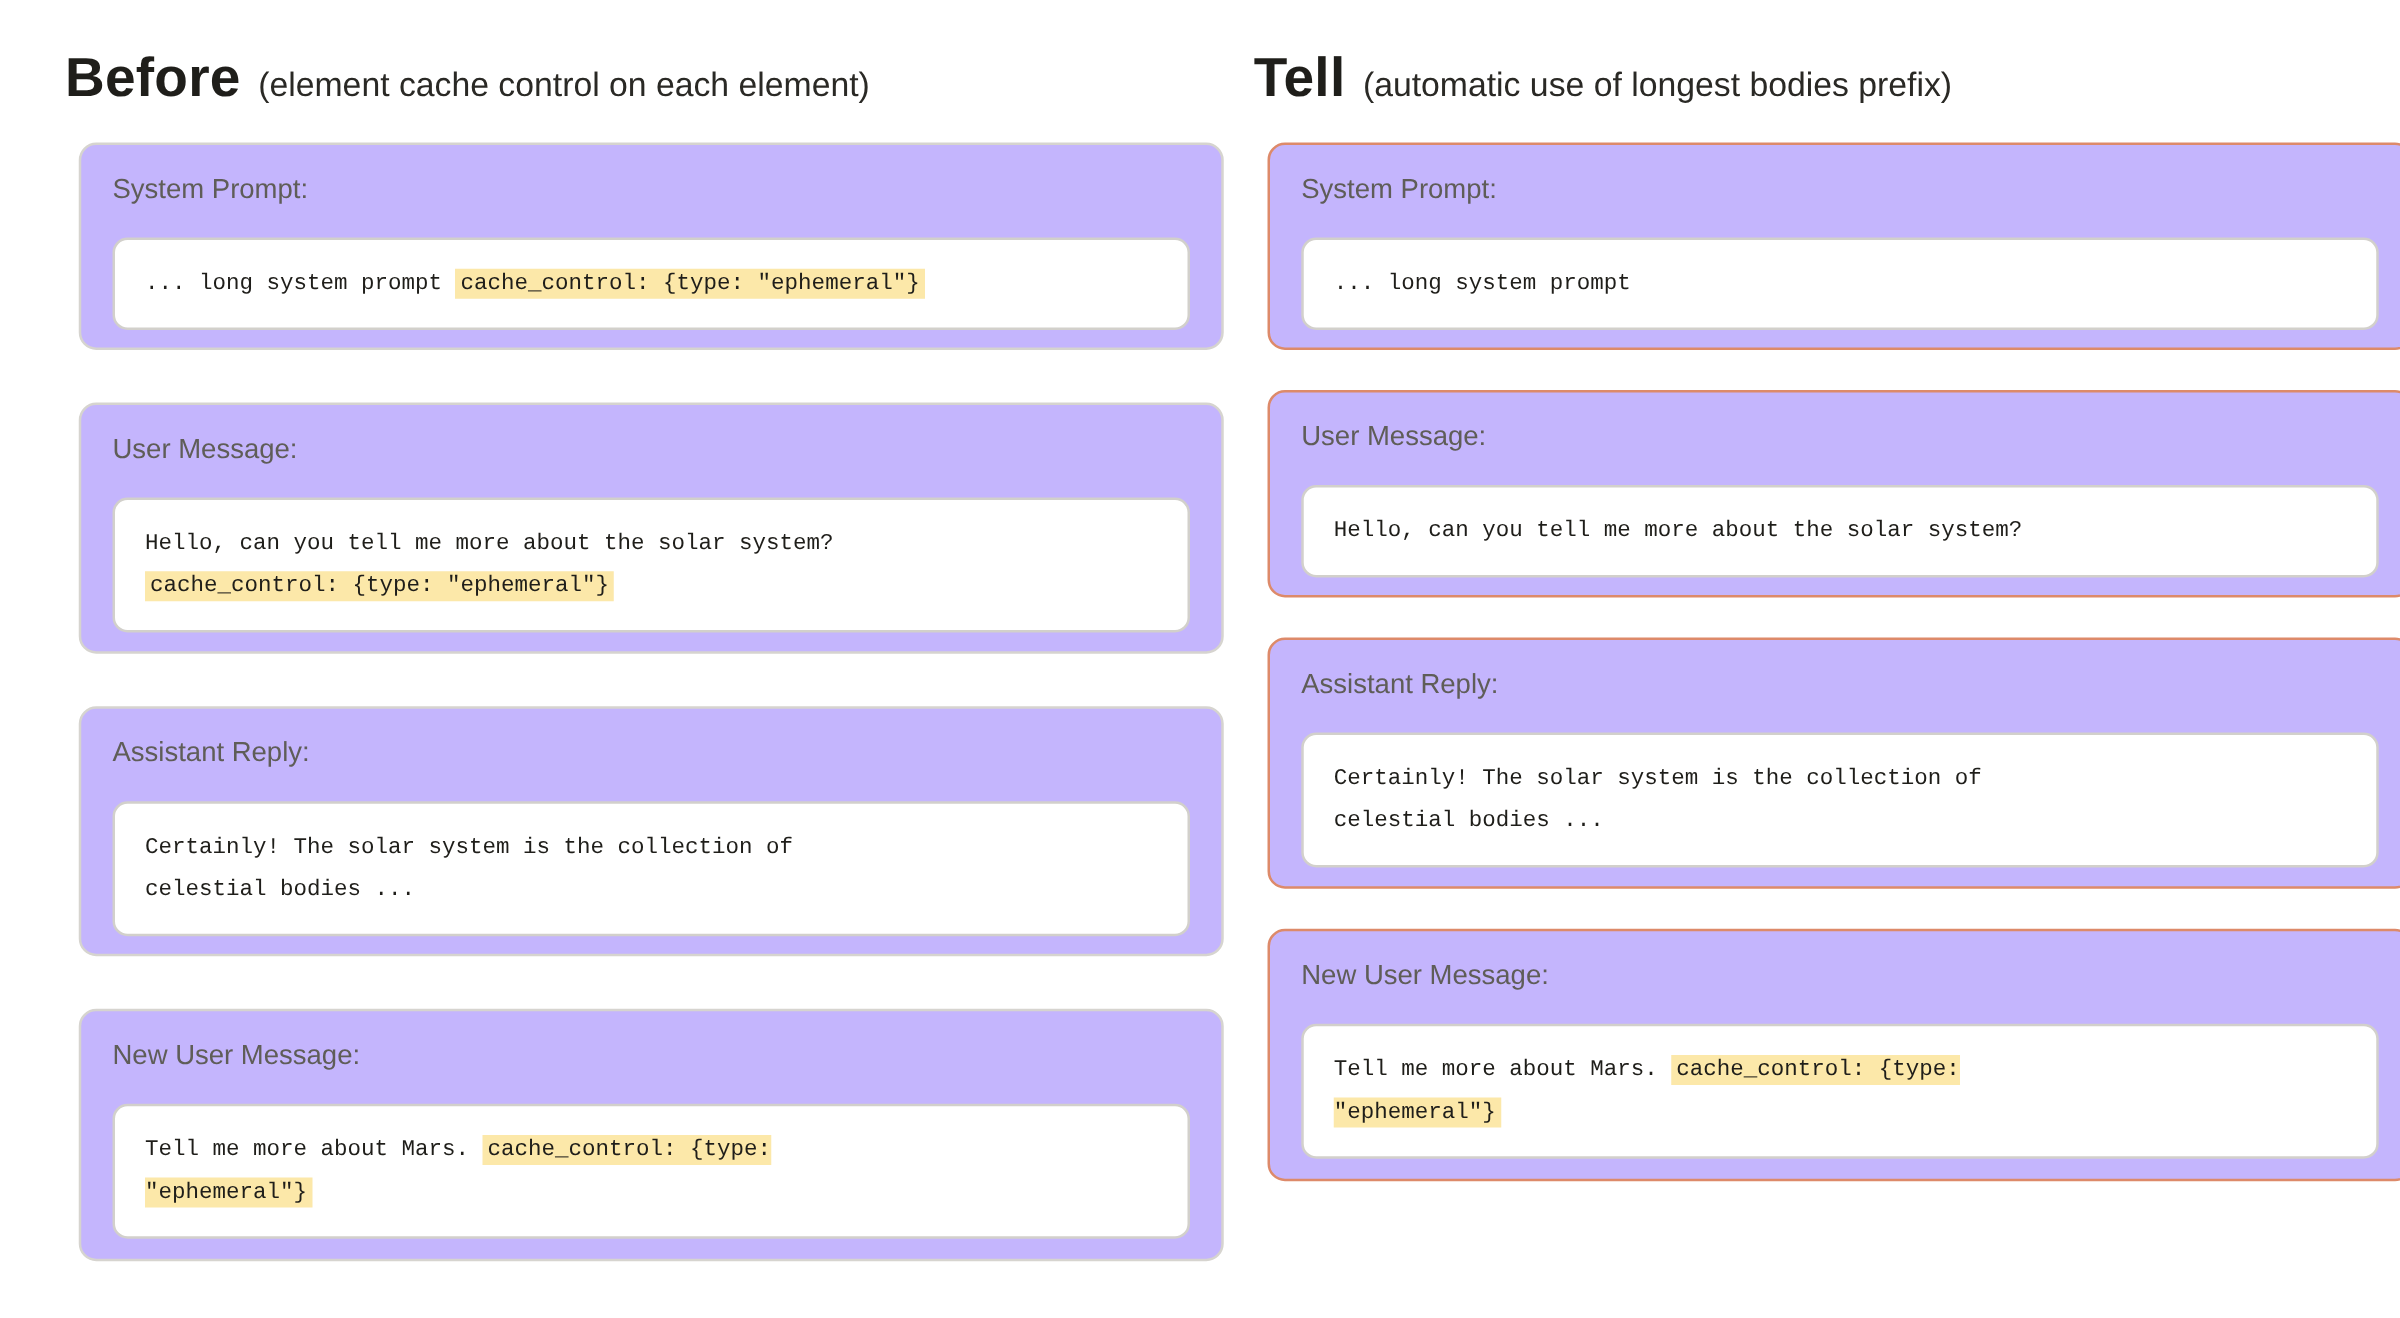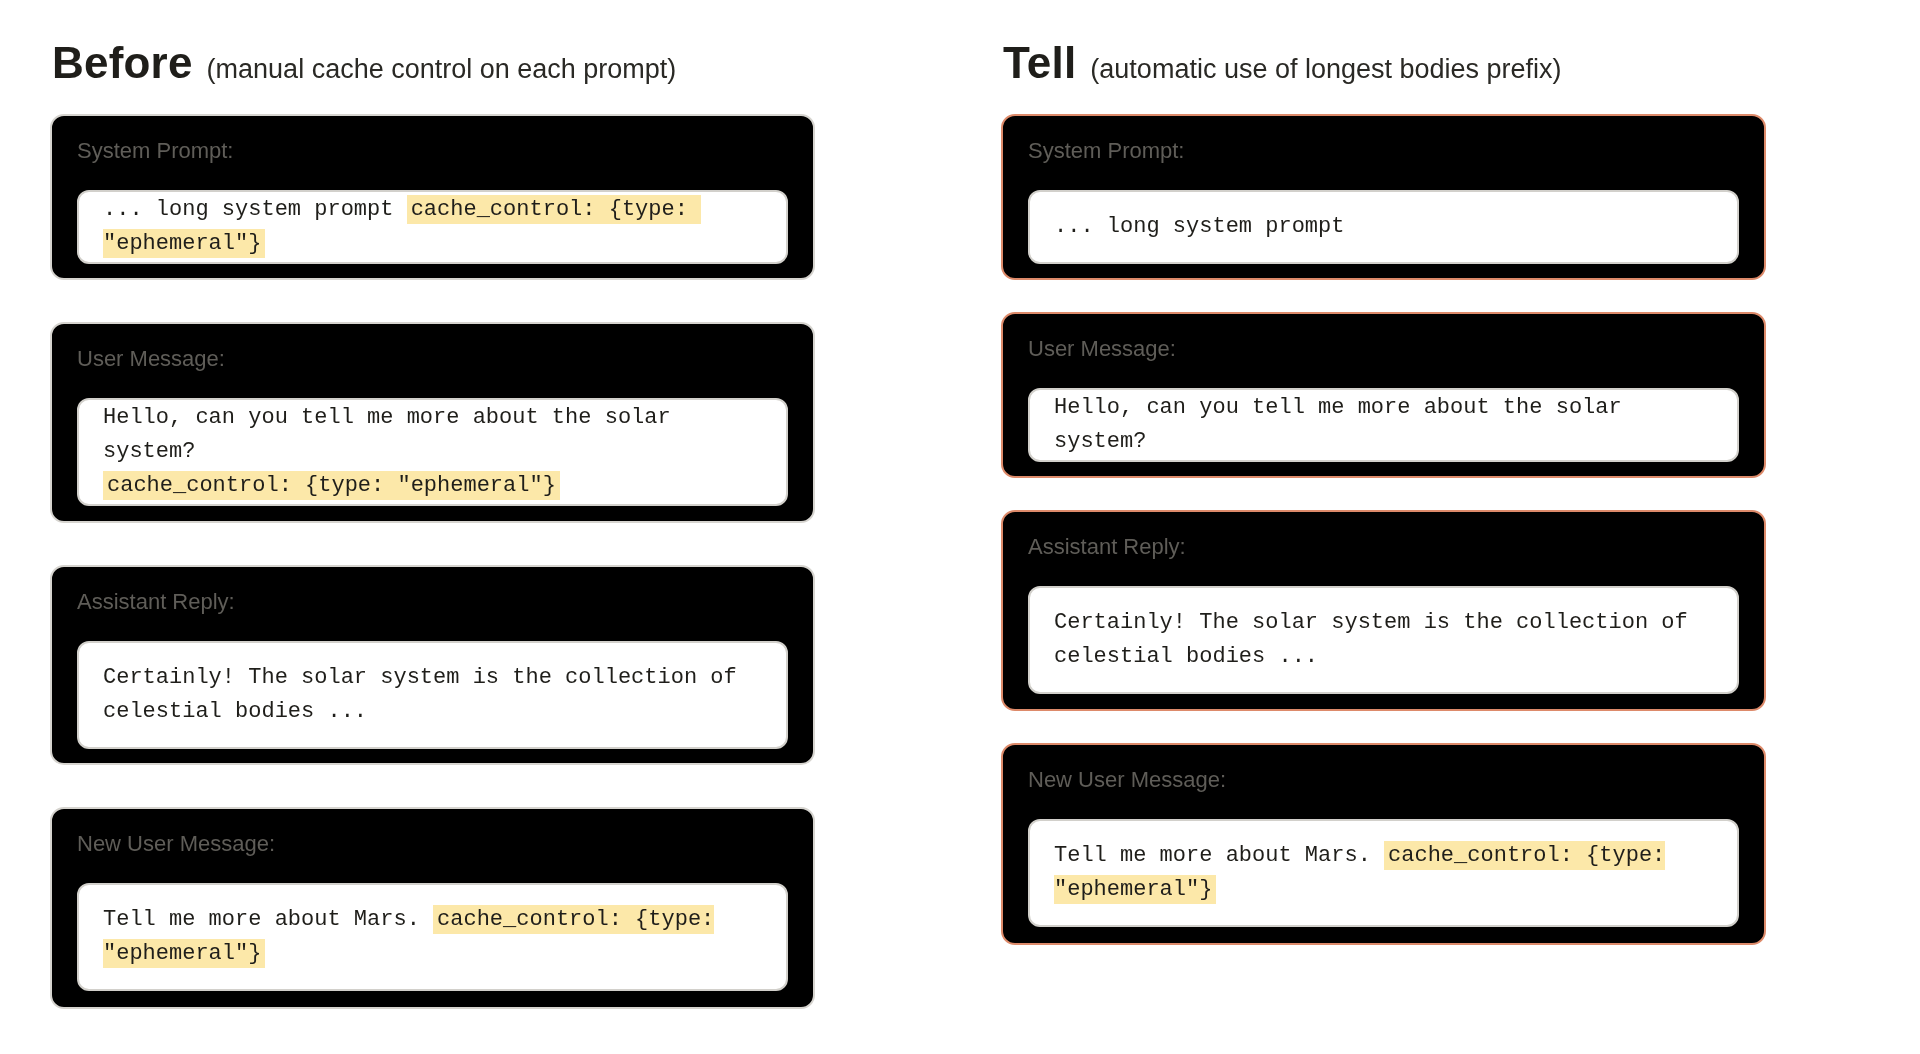--- a/index.html
+++ b/index.html
@@ -4,37 +4,37 @@
 <style>
   html, body { margin:0; padding:0; background:#ffffff; }
   body { width:1920px; height:1054px; position:relative; overflow:hidden;
          font-family:"Liberation Sans", sans-serif; color:#1f1e1a; }
   .col { position:absolute; top:0; width:878px; }
   .col.left { left:50px; }
   .col.right { left:1001px; }
   .heading { position:absolute; top:38px; left:2px; white-space:nowrap; }
   .heading .title { font-size:44px; font-weight:bold; color:#1f1e1a; letter-spacing:0.2px; }
   .heading .sub { font-size:27px; color:#2a2925; margin-left:14px; }
-  .card { position:absolute; left:0; width:765px; background:#000000;
+  .card { position:absolute; left:13px; width:916px; background:#c4b5fd;
           border:2px solid #d6d4cf; border-radius:14px; box-sizing:border-box; }
   .right .card { border-color:#dd8a6a; }
   .card .label { position:absolute; left:25px; font-size:22px; color:#5f5d58; }
   .card .inner { position:absolute; left:25px; right:25px; background:#ffffff;
           border:2px solid #d2d0cb; border-radius:12px; box-sizing:border-box;
           padding:0 24px; display:flex; align-items:center; }
-  .code { font-family:"Liberation Mono", "DejaVu Sans Mono", monospace; font-size:22px;
+  .code { font-family:"Liberation Mono", "DejaVu Sans Mono", monospace; font-size:18px;
           line-height:34px; color:#1f1e1a; white-space:pre-wrap; }
   .hl { background:#fce8a9; padding:2px 4px; }
 </style>
 </head>
 <body>
 
 <div class="col left">
   <div class="heading">
-    <span class="title">Before</span><span class="sub">(manual cache control on each prompt)</span>
+    <span class="title">Before</span><span class="sub">(element cache control on each element)</span>
   </div>
 
   <div class="card" style="top:114px;height:166px;">
     <div class="label" style="top:22px;">System Prompt:</div>
     <div class="inner" style="top:74px;height:74px;">
       <div class="code"><span>... long system prompt </span><span class="hl">cache_control: {type: "ephemeral"}</span></div>
     </div>
   </div>
 
   <div class="card" style="top:322px;height:201px;">

